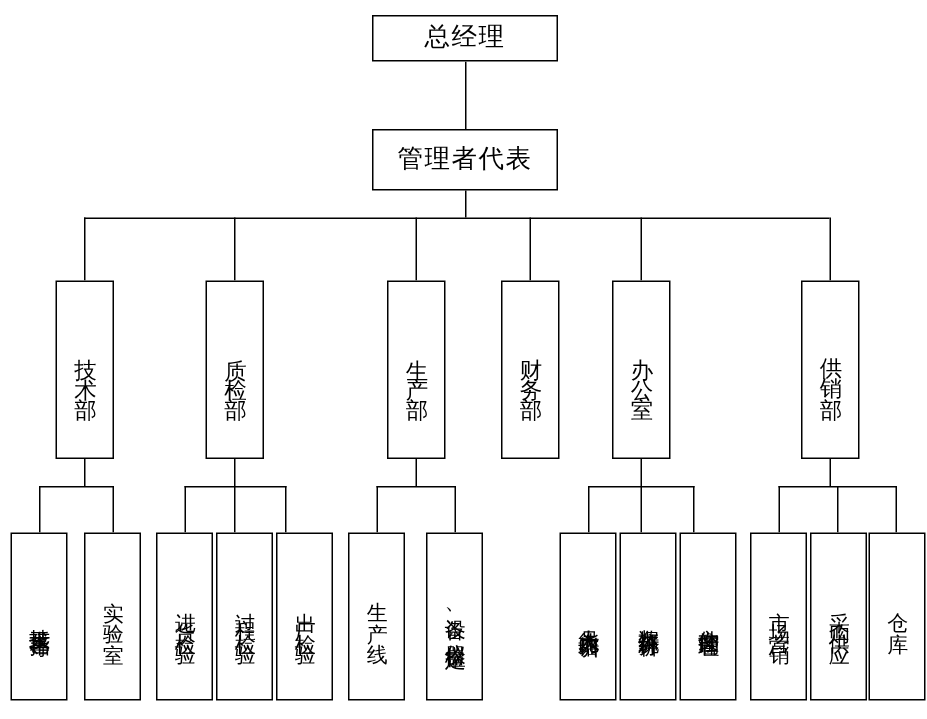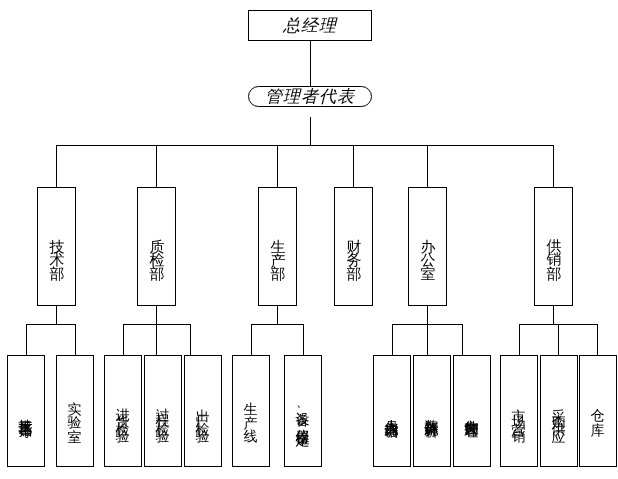--- a/index.html
+++ b/index.html
@@ -28,21 +28,20 @@
     justify-content: center;
     color: #000000;
     z-index: 2;
   }
   
   .node.horiz {
     font-size: 17px;
     letter-spacing: 1px;
     line-height: 1;
     white-space: nowrap;
-    font-style: italic;
   }
   
   .node.vert {
     writing-mode: vertical-rl;
     text-orientation: upright;
     -webkit-writing-mode: vertical-rl;
     font-size: 15px;
     line-height: 1;
     letter-spacing: 2px;
     padding: 3px 0;
@@ -76,21 +75,21 @@
 </style>
 </head>
 <body>
 
 <div id="chart-root">
 
   <div class="node horiz" style="left:248px; top:10px; width:124px; height:31px;">总经理</div>
 
   <div class="conn v" style="left:310px; top:41px; height:45px;"></div>
 
-  <div class="node horiz" style="left:248px; top:86px; width:124px; height:21px;border-radius:12px;">管理者代表</div>
+  <div class="node horiz" style="left:248px; top:86px; width:124px; height:41px;">管理者代表</div>
 
   <div class="conn v" style="left:310px; top:117px; height:28px;"></div>
 
   <div class="conn h" style="left:56px; top:145px; width:497px;"></div>
 
   <div class="conn v" style="left:56px;  top:145px; height:42px;"></div>
   <div class="conn v" style="left:156px; top:145px; height:42px;"></div>
   <div class="conn v" style="left:277px; top:145px; height:42px;"></div>
   <div class="conn v" style="left:353px; top:145px; height:42px;"></div>
   <div class="conn v" style="left:427px; top:145px; height:42px;"></div>

